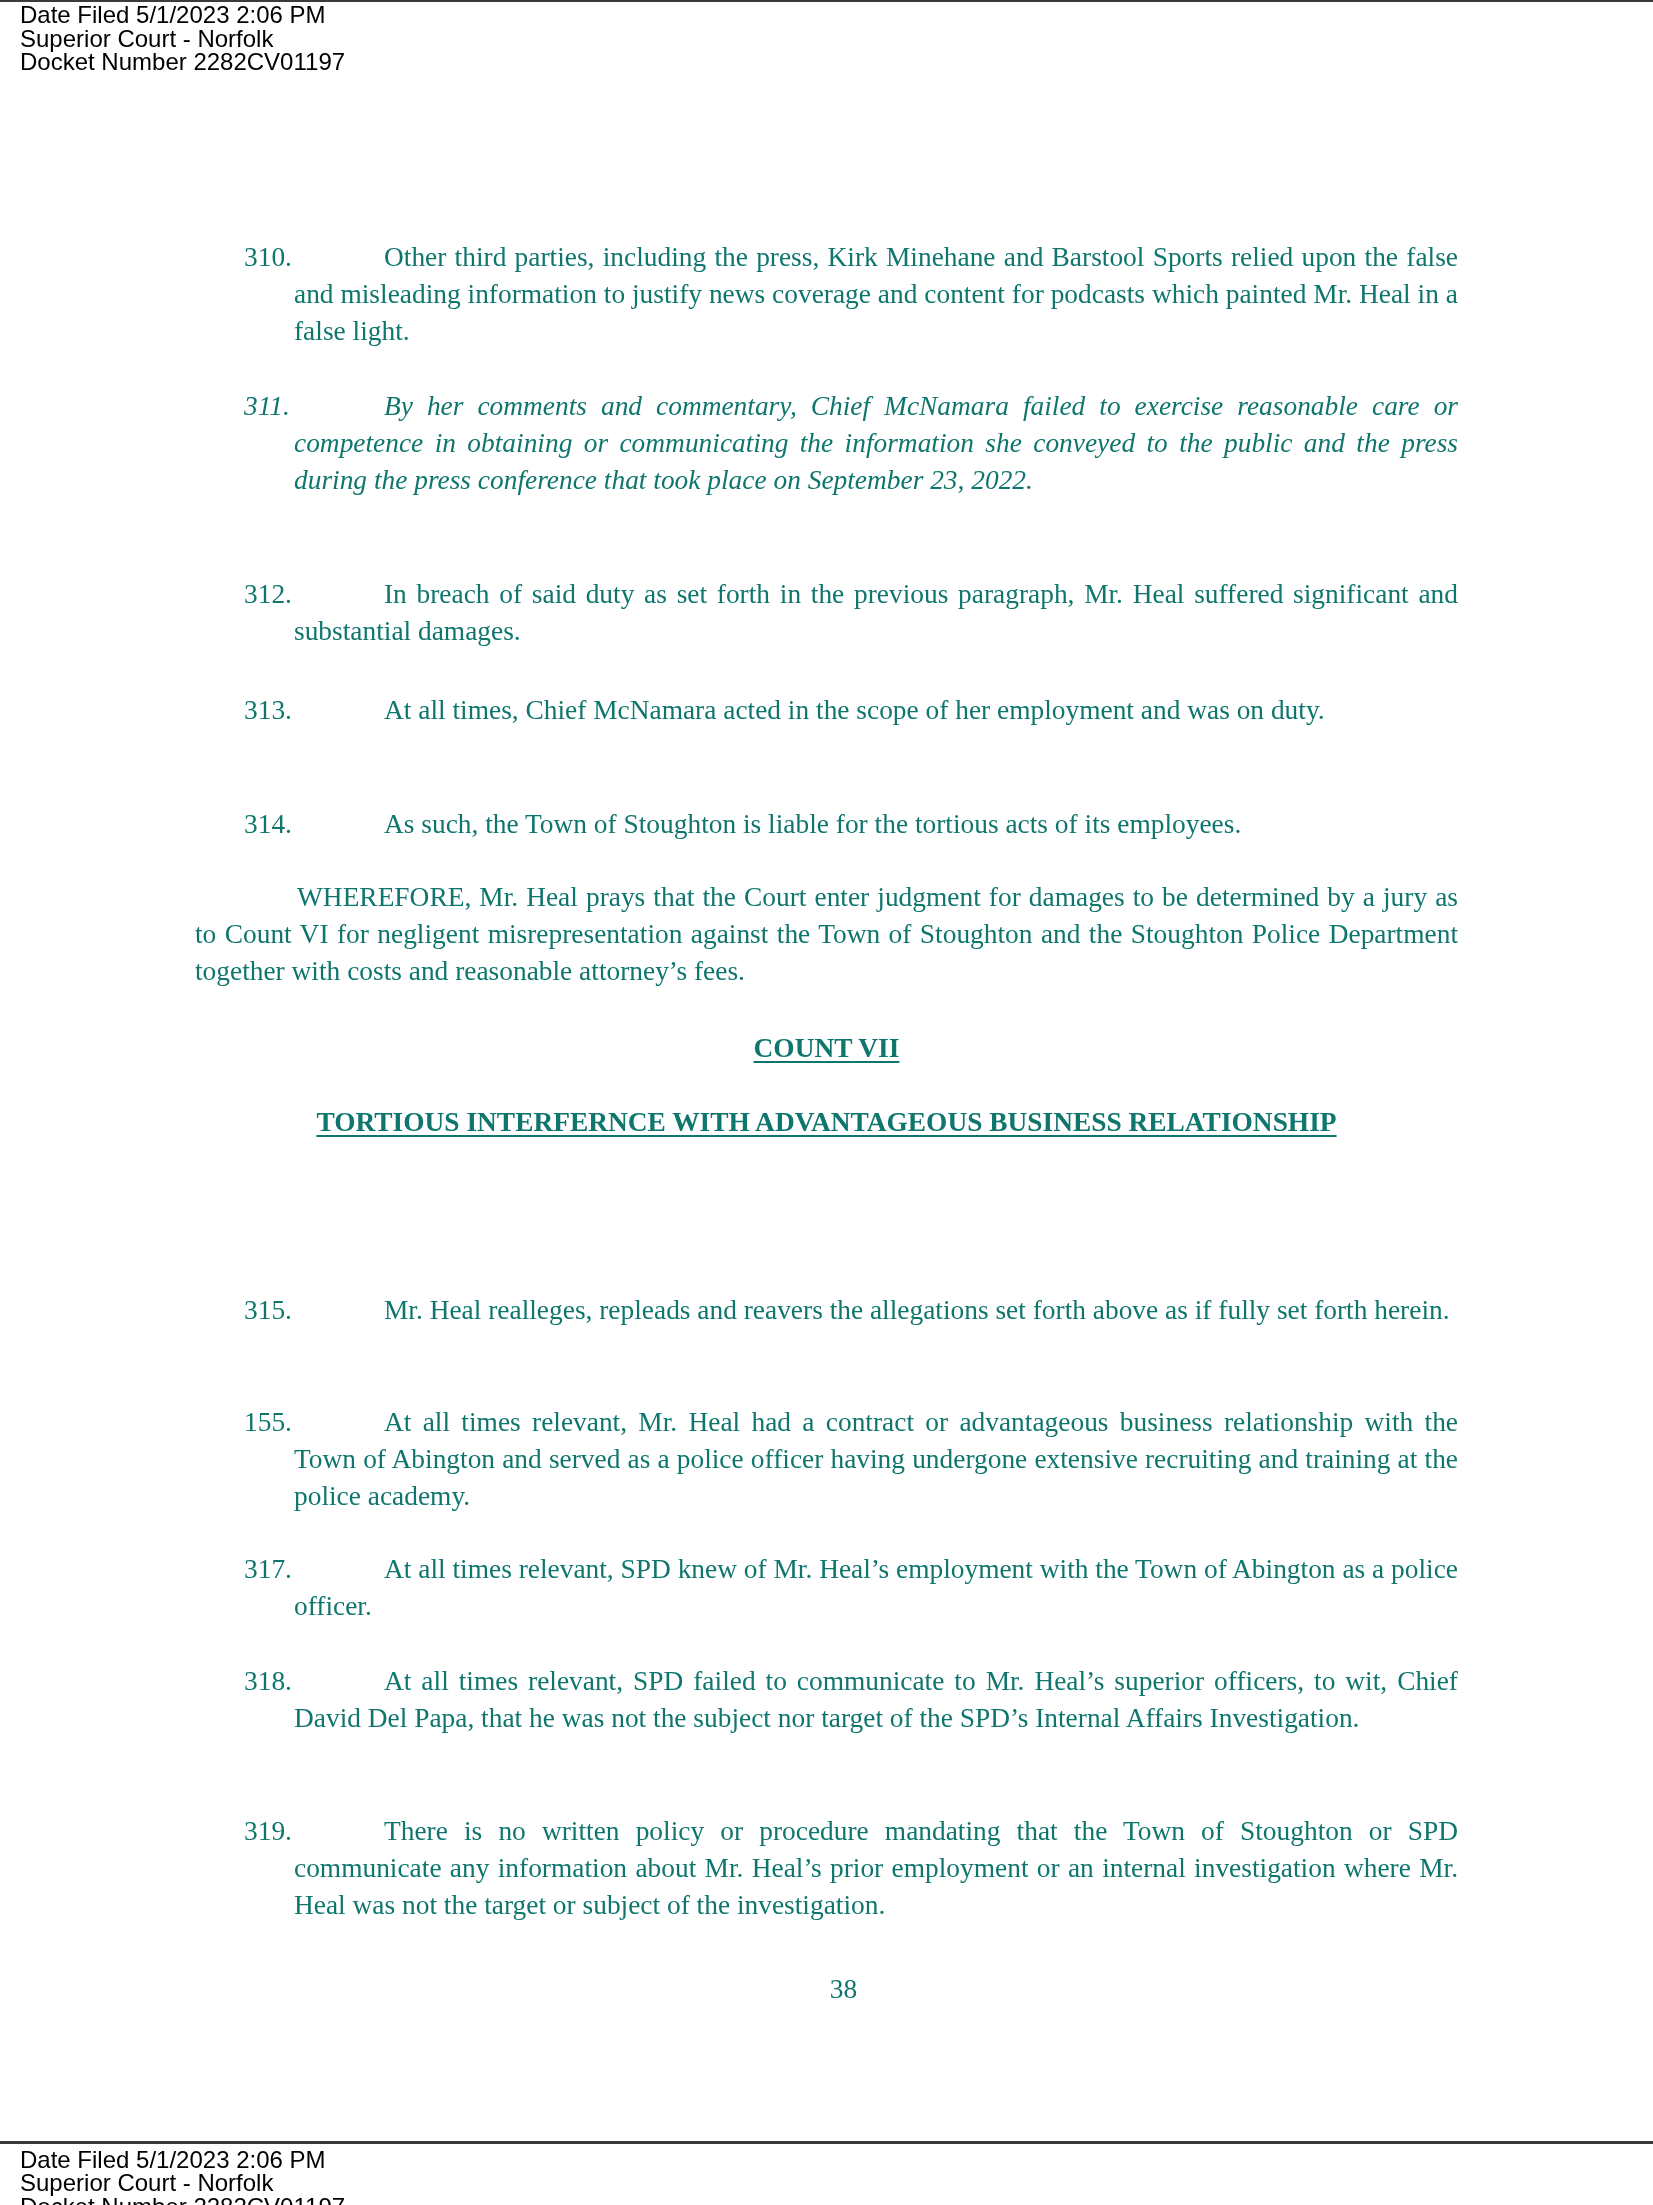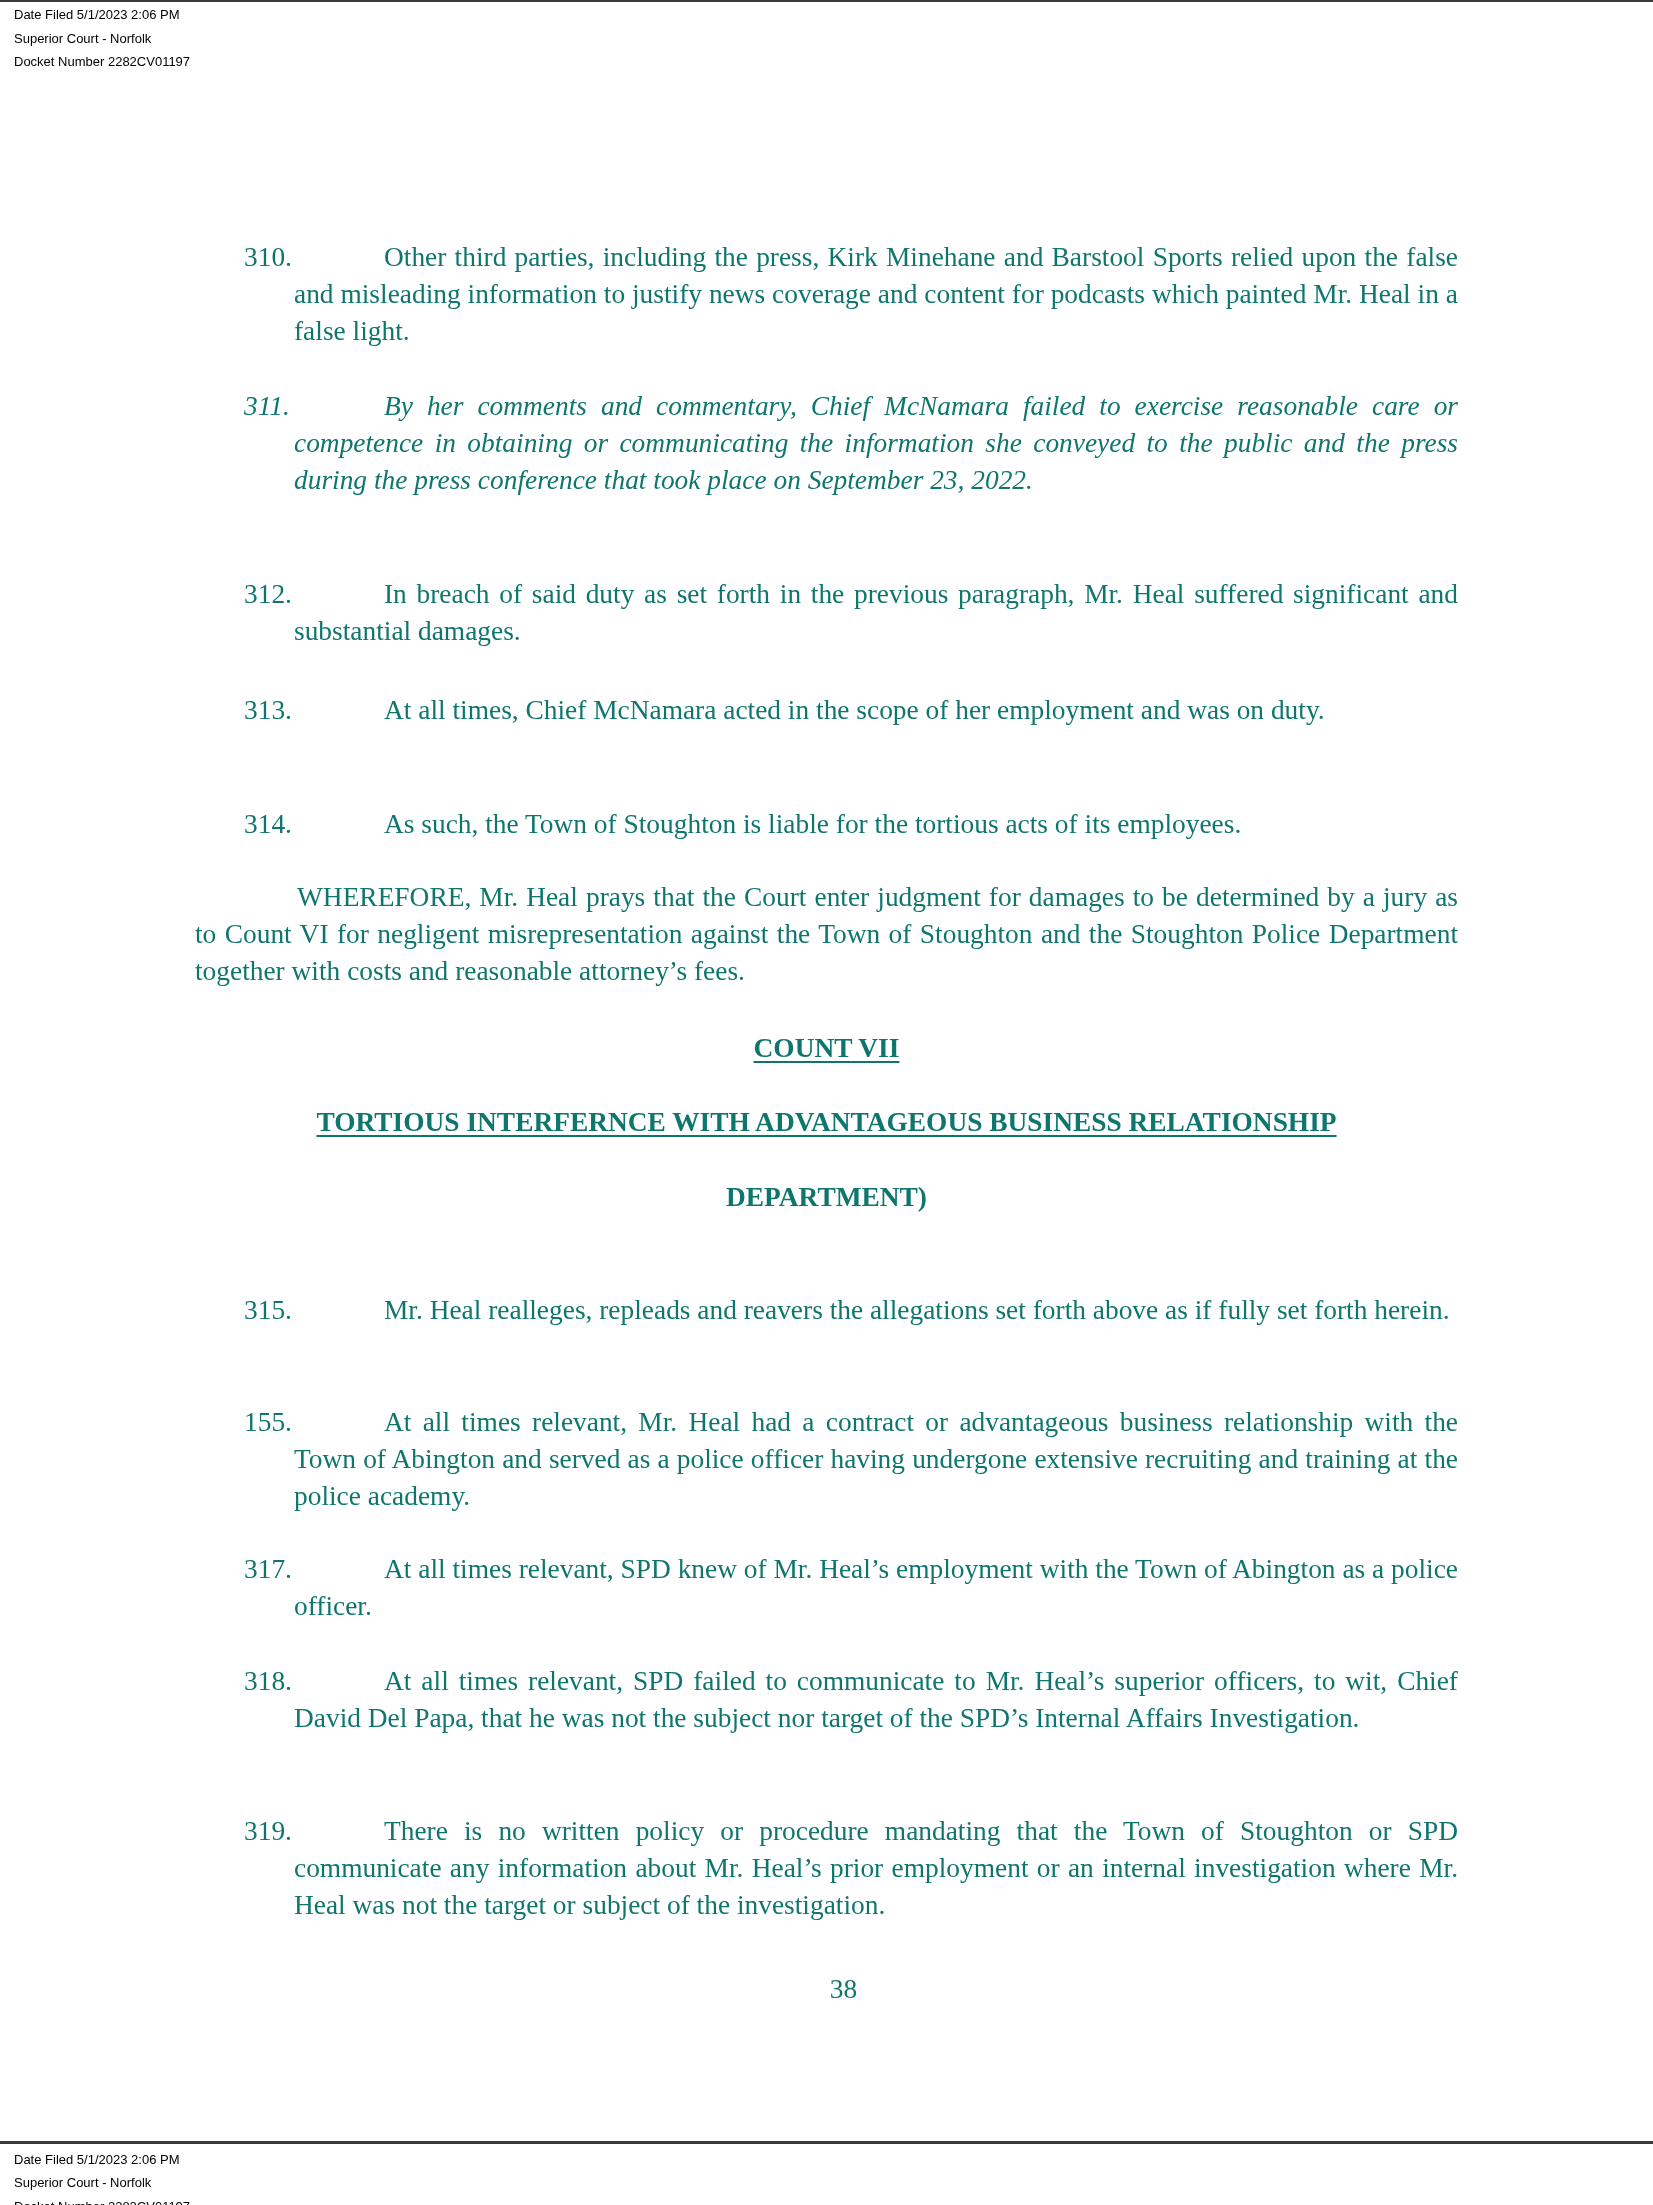--- a/index.html
+++ b/index.html
@@ -1,21 +1,21 @@
 <!DOCTYPE html>
 <html style="font-size:13px"><head>
 <meta charset="utf-8">
 <style>
   html, body { margin: 0; padding: 0; background: #ffffff; }
   body { width: 1653px; height: 2205px; position: relative; overflow: hidden; }
   .rule { position: absolute; left: 0; width: 1653px; background: #3a3a3a; }
   .stamp {
-    position: absolute; left: 14px;
+    position: absolute; left: 20px;
     font-family: "Liberation Sans", sans-serif;
-    font-size: 13px; line-height: 23.4px; color: #000;
+    font-size: 24px; line-height: 23.4px; color: #000;
   }
   .stamp div { white-space: nowrap; }
   .serif {
     font-family: "Liberation Serif", serif;
     color: #0f766e;
   }
   .para {
     position: absolute; left: 244px; width: 1214px;
     font-size: 27.4px; line-height: 37px;
     text-align: justify;
@@ -84,21 +84,20 @@
 
 <div class="heading serif" style="top:1030px;">
   <span class="u">COUNT VII</span>
 </div>
 
 <div class="heading serif" style="top:1104px;">
   <span class="u">TORTIOUS INTERFERNCE WITH ADVANTAGEOUS BUSINESS RELATIONSHIP</span>
 </div>
 
 <div class="heading serif" style="top:1179px;">
-  <div>DEPARTMENT)</div>
 </div>
 
 <div class="para serif" style="top:1292px;">
   <span class="num">315.</span>
   <span class="txt">Mr. Heal realleges, repleads and reavers the allegations set forth above as if fully set forth herein.</span>
 </div>
 
 <div class="para serif" style="top:1404px;">
   <span class="num">155.</span>
   <span class="txt">At all times relevant, Mr. Heal had a contract or advantageous business relationship with the Town of Abington and served as a police officer having undergone extensive recruiting and training at the police academy.</span>

